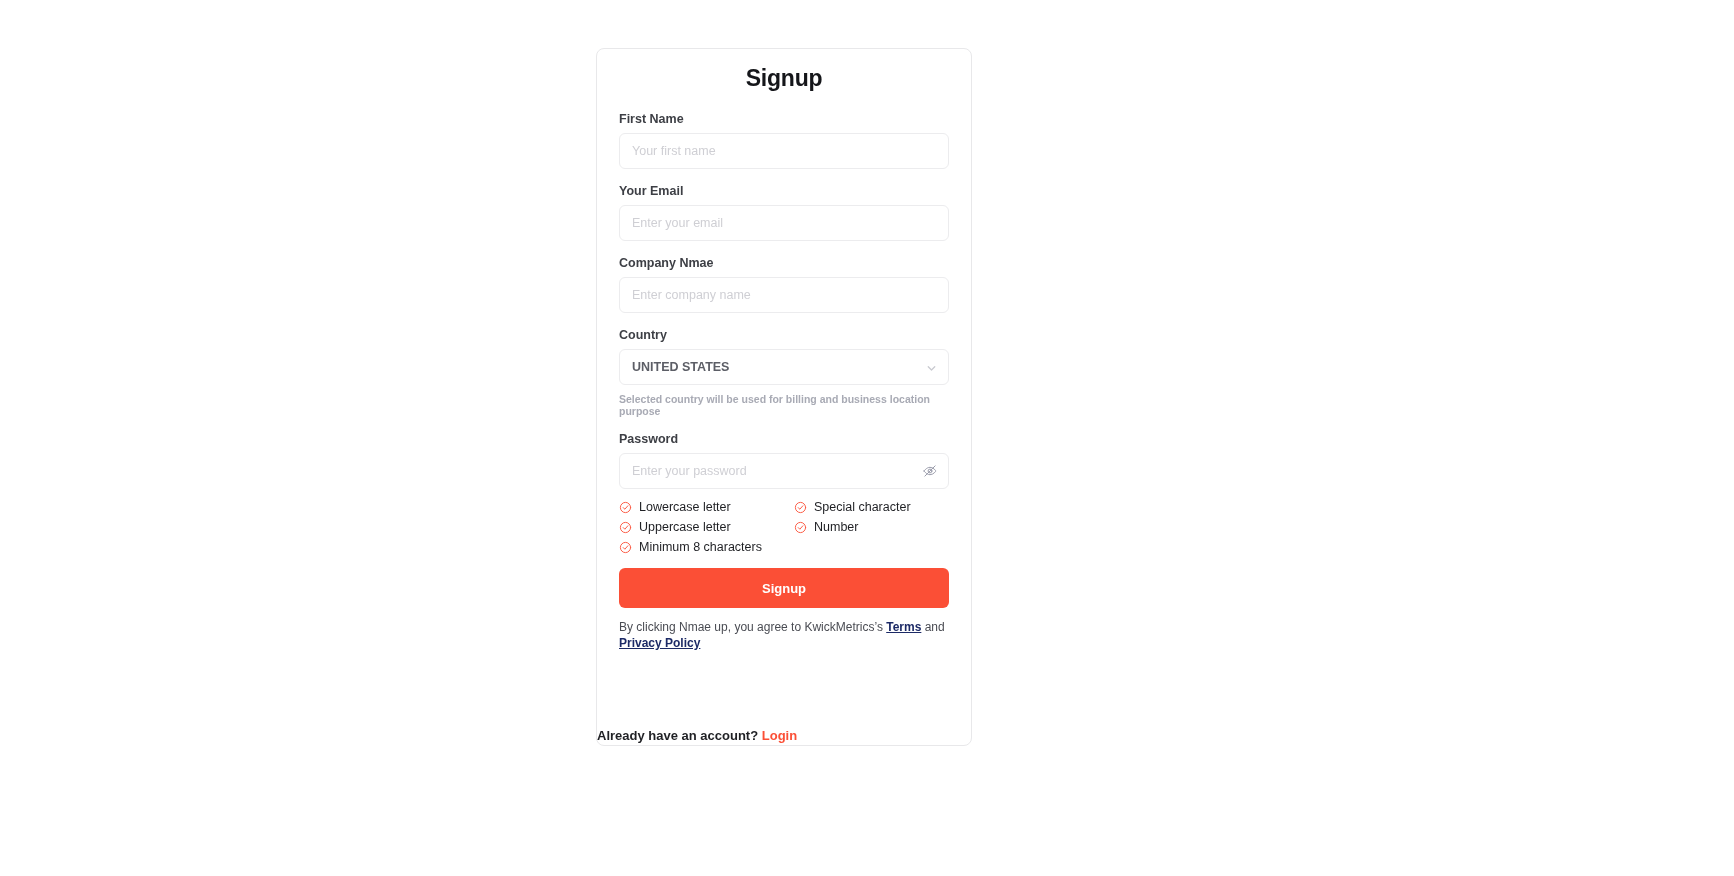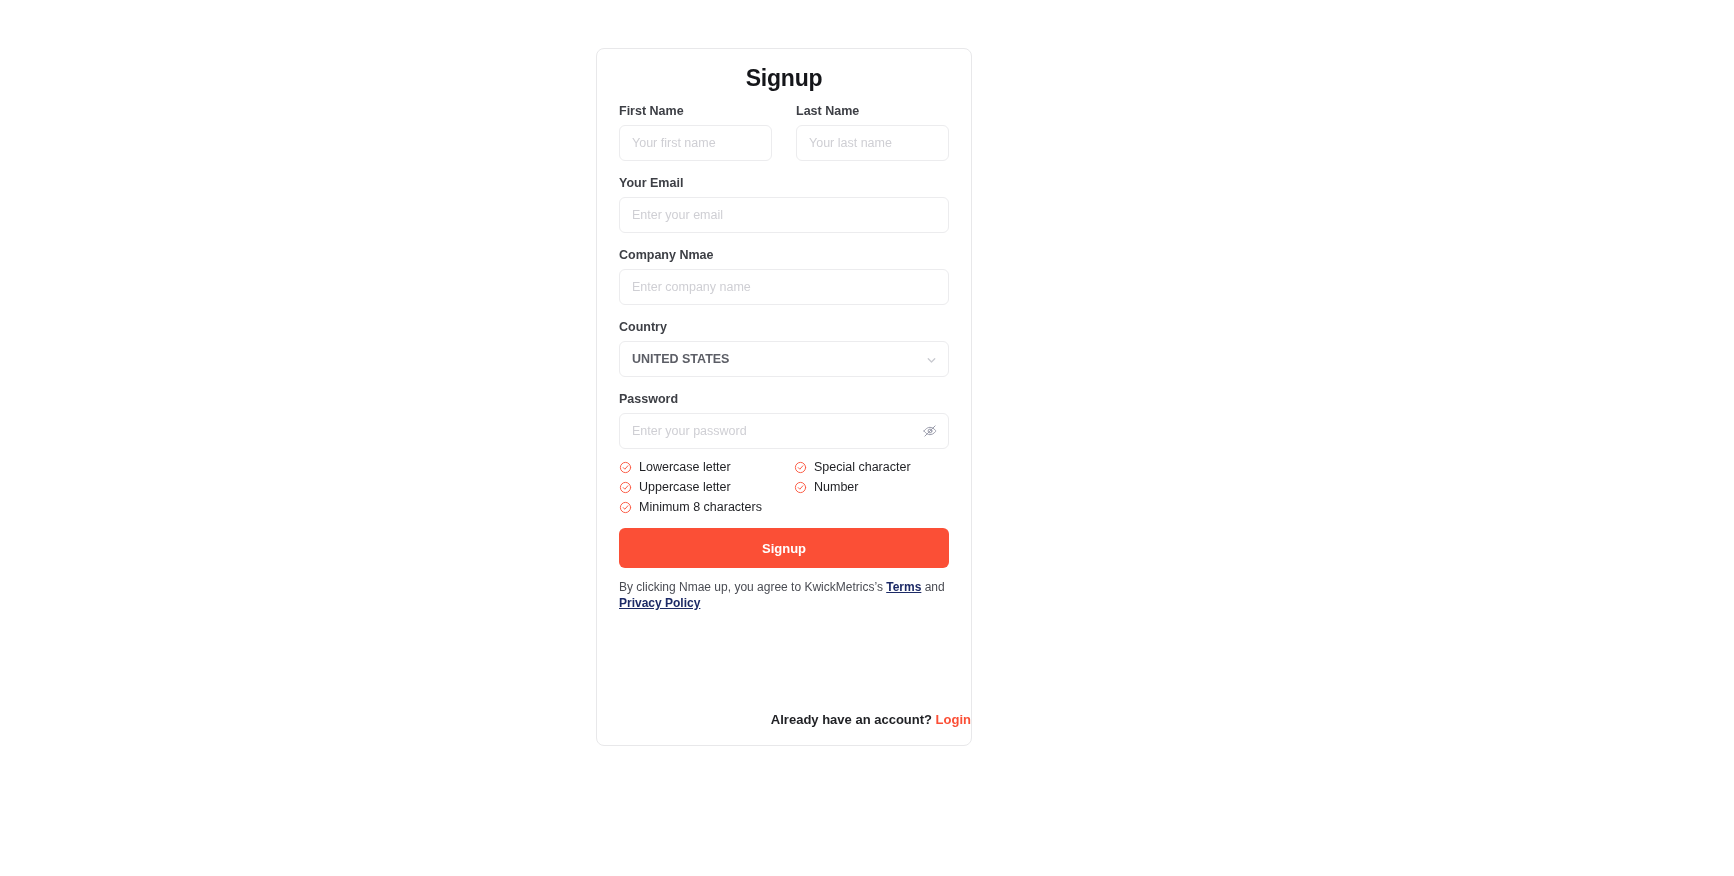--- a/index.html
+++ b/index.html
@@ -59,21 +59,21 @@
     font-size: 12.5px;
     color: #3d3f45;
     font-family: "Liberation Sans", sans-serif;
     outline: none;
   }
   .input::placeholder { color: #cfcfd4; }
 
   .row-two {
     display: flex;
     gap: 24px;
-    margin-top: 12px;
+    margin-top: 20px;
   }
   .row-two > div { flex: 1; }
 
   .block { margin-top: 15px; }
 
   .select-wrap { position: relative; font-weight: bold; }
   .select-box {
     width: 100%;
     height: 36px;
     border: 1px solid #ececee;
@@ -159,22 +159,22 @@
   .terms a {
     color: #1c2a66;
     text-decoration: underline;
     font-weight: 600;
   }
 
   .footer {
     position: absolute;
     left: 0;
     right: 0;
-    bottom: 18px;
-    text-align: right;
+    bottom: 2px;
+    text-align: left;
     font-size: 13px;
     font-weight: 700;
     color: #1f2024;
   }
   .footer a {
     color: #fb4f36;
     text-decoration: none;
     font-weight: 700;
   }
 </style>
@@ -184,24 +184,20 @@
 <div id="stage">
 
   <div class="card">
 
     <h1 class="title">Signup</h1>
 
     <div class="row-two">
       <div>
         <label class="field-label">First Name</label>
         <input class="input" type="text" placeholder="Your first name" style="">
-      </div>
-      <div>
-        <label class="field-label">Last Name</label>
-        <input class="input" type="text" placeholder="Your last name" style="">
       </div>
     </div>
 
     <div class="block">
       <label class="field-label">Your Email</label>
       <input class="input" type="email" placeholder="Enter your email" style="">
     </div>
 
     <div class="block">
       <label class="field-label">Company Nmae</label>
@@ -213,20 +209,21 @@
       <div class="select-wrap">
         <div class="select-box">
           <span>UNITED STATES</span>
         </div>
         <span class="chevron">
           <svg viewBox="0 0 16 16" width="13" height="13" fill="none" stroke="#c9cad0" stroke-width="1.6" stroke-linecap="round" stroke-linejoin="round">
             <polyline points="4,6.5 8,10.5 12,6.5"></polyline>
           </svg>
         </span>
       </div>
+      <div class="hint">Selected country will be used for billing and business location purpose</div>
     </div>
 
     <div class="block">
       <label class="field-label">Password</label>
       <div class="pw-wrap">
         <input class="input" type="password" placeholder="Enter your password" style="">
         <button class="eye-btn">
           <svg viewBox="0 0 20 20" width="16" height="16" fill="none" stroke="#9a9cab" stroke-width="1.25" stroke-linecap="round" stroke-linejoin="round">
             <path d="M2.6 10s2.9-4.6 7.4-4.6S17.4 10 17.4 10s-2.9 4.6-7.4 4.6S2.6 10 2.6 10z"></path>
             <circle cx="10" cy="10" r="2.4"></circle>

